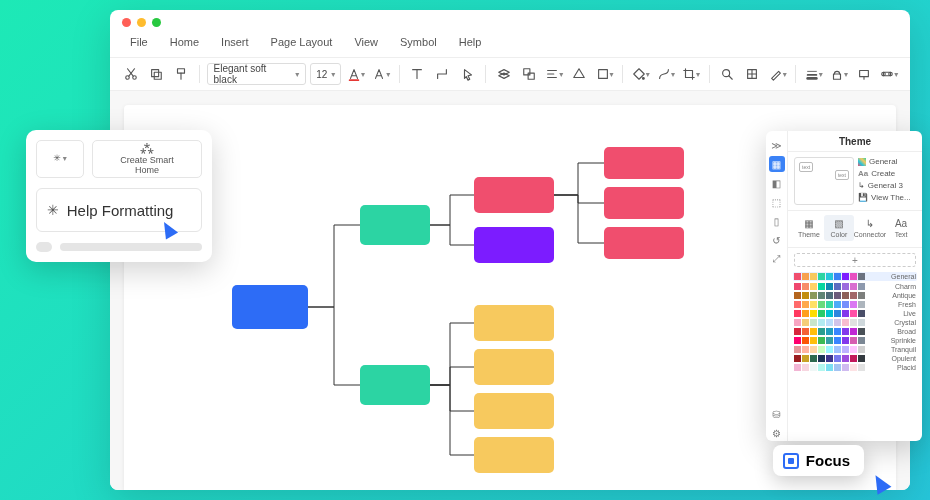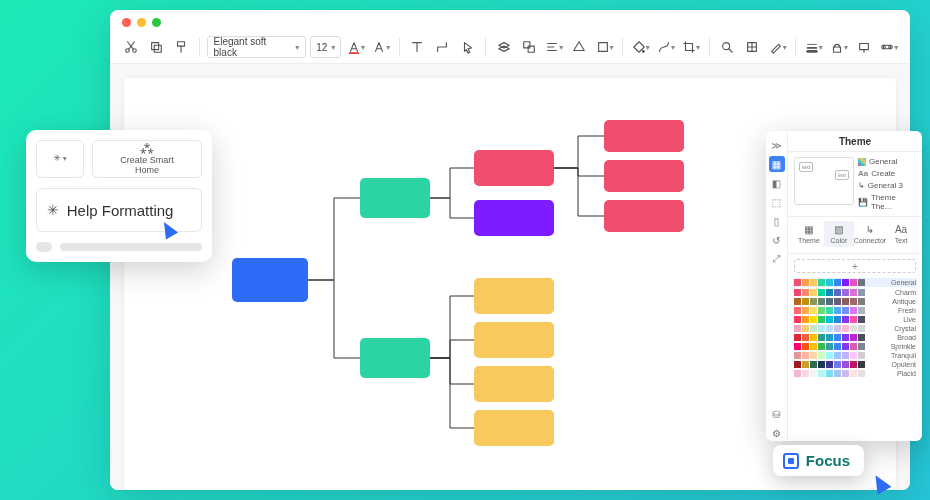--- a/index.html
+++ b/index.html
@@ -121,21 +121,21 @@
   .sw-row .cell { width: 7px; height: 7px; }
   .sw-row .label { font-size: 7px; color: #666; margin-left: auto; }
   .sw-row.active { background: #e8f0ff; border-radius: 2px; padding: 1px; margin: 0 -1px 2px; }
 
   
   .focus-btn {
     position: absolute; right: 66px; bottom: 24px;
     background: #fff; border-radius: 8px; padding: 7px 14px 7px 10px;
     display: flex; align-items: center; gap: 7px;
     box-shadow: 0 6px 20px rgba(0,0,0,0.2);
-    color: #0f766e; font-weight: 600; font-size: 15px;
+    color: #000000; font-weight: 600; font-size: 15px;
   }
   .focus-btn .fic { width: 16px; height: 16px; border: 2px solid #2d6cf6; border-radius: 3px; position: relative; }
   .focus-btn .fic::before { content: ""; position: absolute; inset: 3px; background: #2d6cf6; border-radius: 1px; }
   .focus-cursor {
     position: absolute; right: 42px; bottom: 8px; width: 0; height: 0;
     border-left: 8px solid transparent; border-right: 8px solid transparent;
     border-bottom: 18px solid #2d6cf6; transform: rotate(-30deg);
   }
 
   
@@ -145,20 +145,29 @@
 </head>
 <body>
 
 <div class="app-window">
   <div class="traffic-lights">
     <div class="dot red"></div>
     <div class="dot yellow"></div>
     <div class="dot green"></div>
   </div>
 
+  <div class="menubar">
+    <span>File</span>
+    <span>Home</span>
+    <span>Insert</span>
+    <span>Page Layout</span>
+    <span>View</span>
+    <span>Symbol</span>
+    <span>Help</span>
+  </div>
 
   <div class="toolbar">
     <div class="tb-btn">
         <svg class="ico" viewBox="0 0 16 16">
           <circle cx="4" cy="12" r="2"></circle>
           <circle cx="12" cy="12" r="2"></circle>
           <line x1="5.5" y1="10.5" x2="12" y2="2"></line>
           <line x1="10.5" y1="10.5" x2="4" y2="2"></line>
         </svg>
       </div>
@@ -400,21 +409,21 @@
         <div class="tp-opt">
             <span style="font-weight:bold;color:#888">Aa</span>
             <span>Create</span>
           </div>
         <div class="tp-opt">
             <span>↳</span>
             <span>General 3</span>
           </div>
         <div class="tp-opt">
             <span>💾</span>
-            <span>Theme The...</span>
+            <span>View The...</span>
           </div>
       </div>
     </div>
     <div class="tp-tabs">
       <div class="tp-tab">
           <span class="ic">▦</span>
           <span>Theme</span>
         </div>
       <div class="tp-tab active">
           <span class="ic">▧</span>

